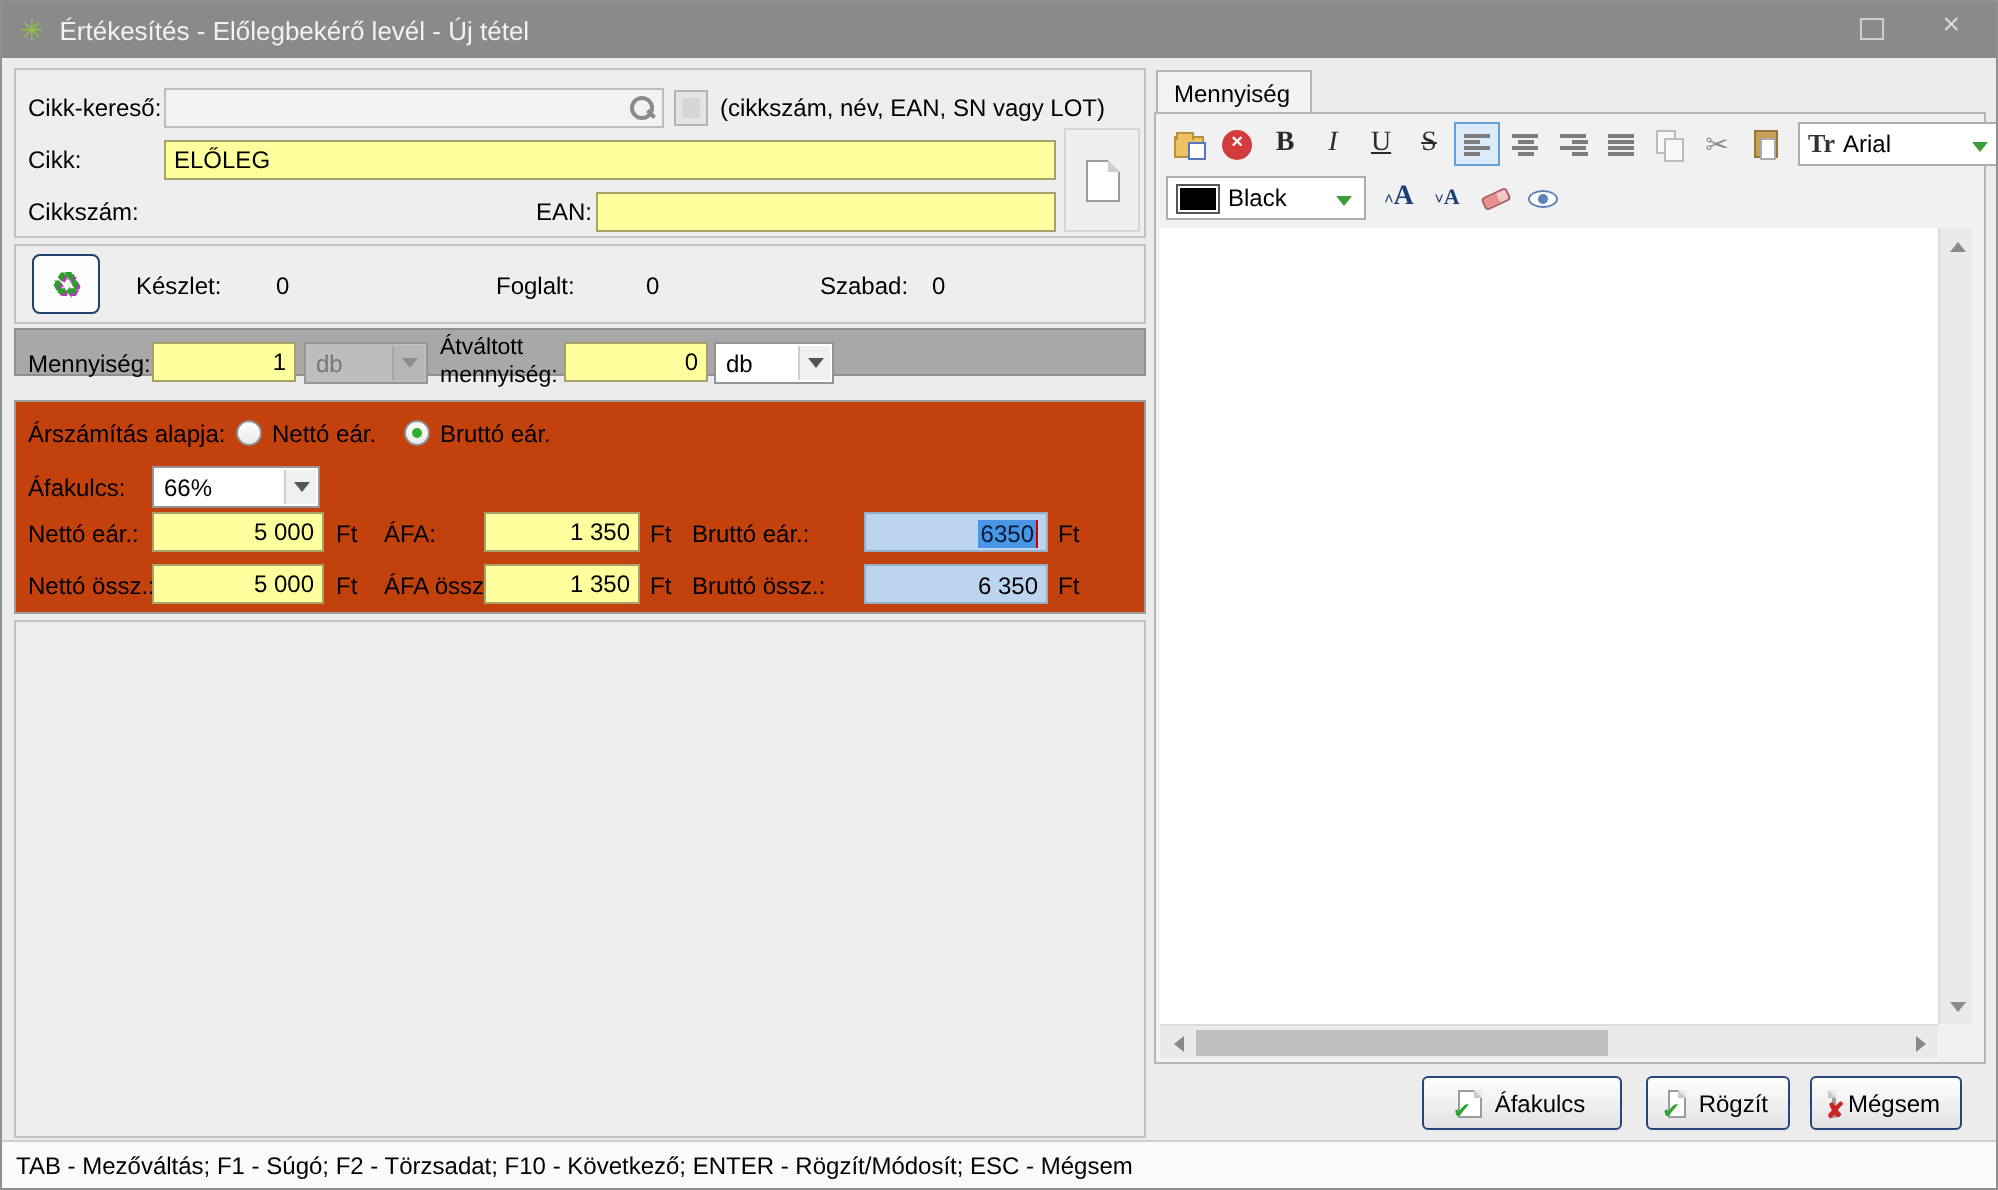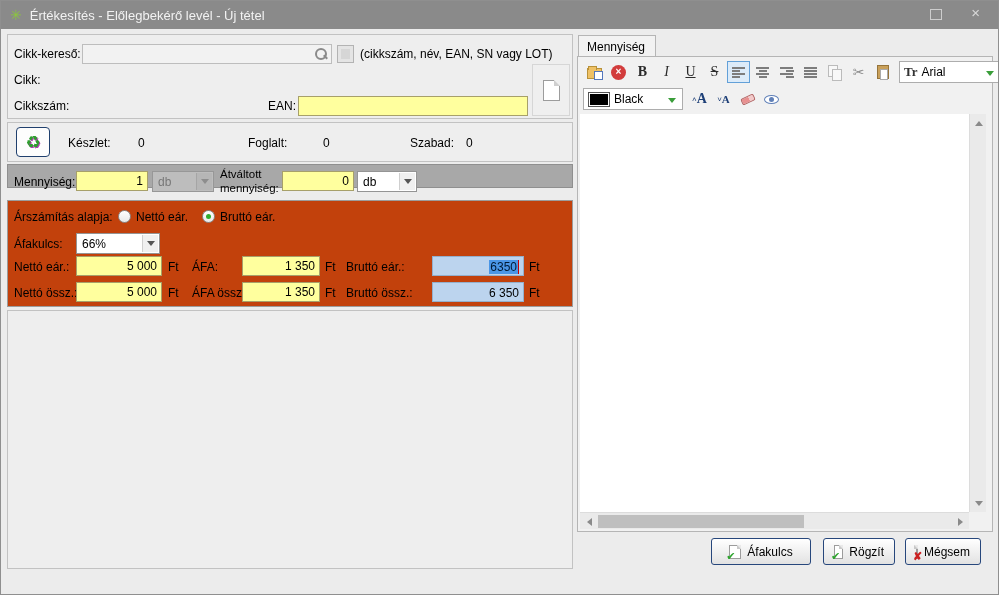--- a/index.html
+++ b/index.html
@@ -136,20 +136,21 @@
   <div class="closebtn">×</div>
 
   <div class="grp" style="left:6px;top:33px;width:566px;height:85px">
     <span class="lbl" style="left:6px;top:12px">Cikk-kereső:</span>
     <input class="fld gray" style="left: 74px; top: 9px; width: 250px;" value="">
     <span class="mag" style="left:306px;top:12px"></span>
     <div class="sidebtn" style="left:329px;top:10px"></div>
     <span class="lbl" style="left:352px;top:12px">(cikkszám, név, EAN, SN vagy LOT)</span>
 
     <span class="lbl" style="left:6px;top:38px">Cikk:</span>
+    <input class="fld" style="left: 74px; top: 35px; width: 446px;" value="ELŐLEG">
 
     <span class="lbl" style="left:6px;top:64px">Cikkszám:</span>
     <input class="fld" style="left: 74px; top: 61px; width: 178px; margin-top: 45px;" value="PCT3">
     <span class="lbl" style="left:260px;top:64px">EAN:</span>
     <input class="fld" style="left: 290px; top: 61px; width: 230px;" value="">
 
     <div class="docbtn" style="left:524px;top:29px;width:38px;height:52px">
       <span class="pgbig"></span>
     </div>
   </div>
@@ -353,13 +354,16 @@
       </span>
     <span>Rögzít</span>
   </div>
   <div class="fbtn" style="left:904px;top:537px;width:76px">
     <span class="pg">
         <span class="ov bad">✘</span>
       </span>
     <span>Mégsem</span>
   </div>
 
+  <div class="status">
+    <span>TAB - Mezőváltás; F1 - Súgó; F2 - Törzsadat; F10 - Következő; ENTER - Rögzít/Módosít; ESC - Mégsem</span>
+  </div>
 </div>
 
 </body></html>

